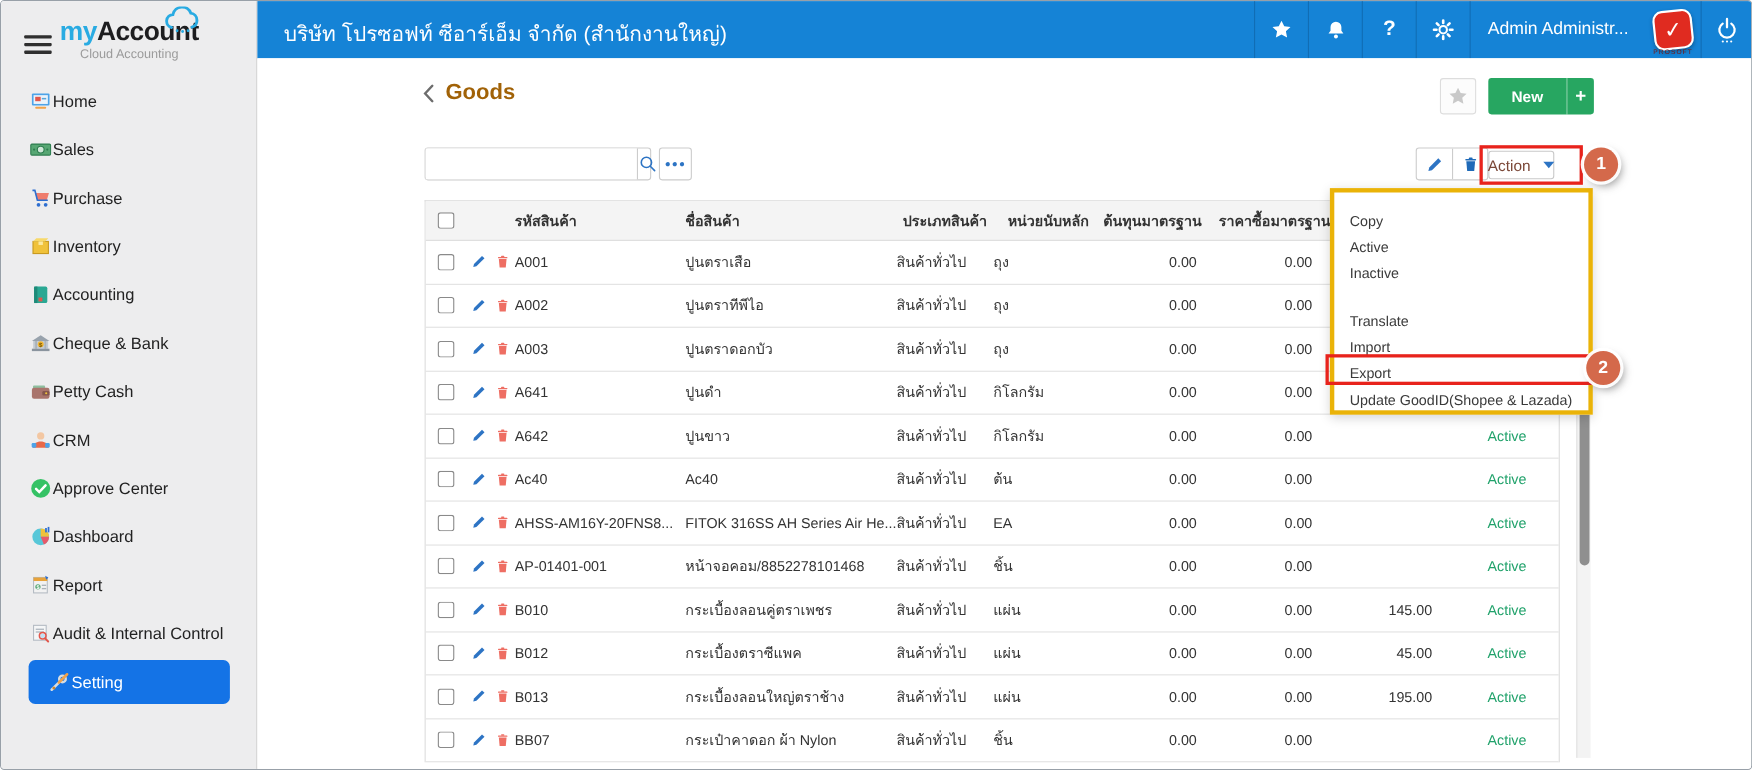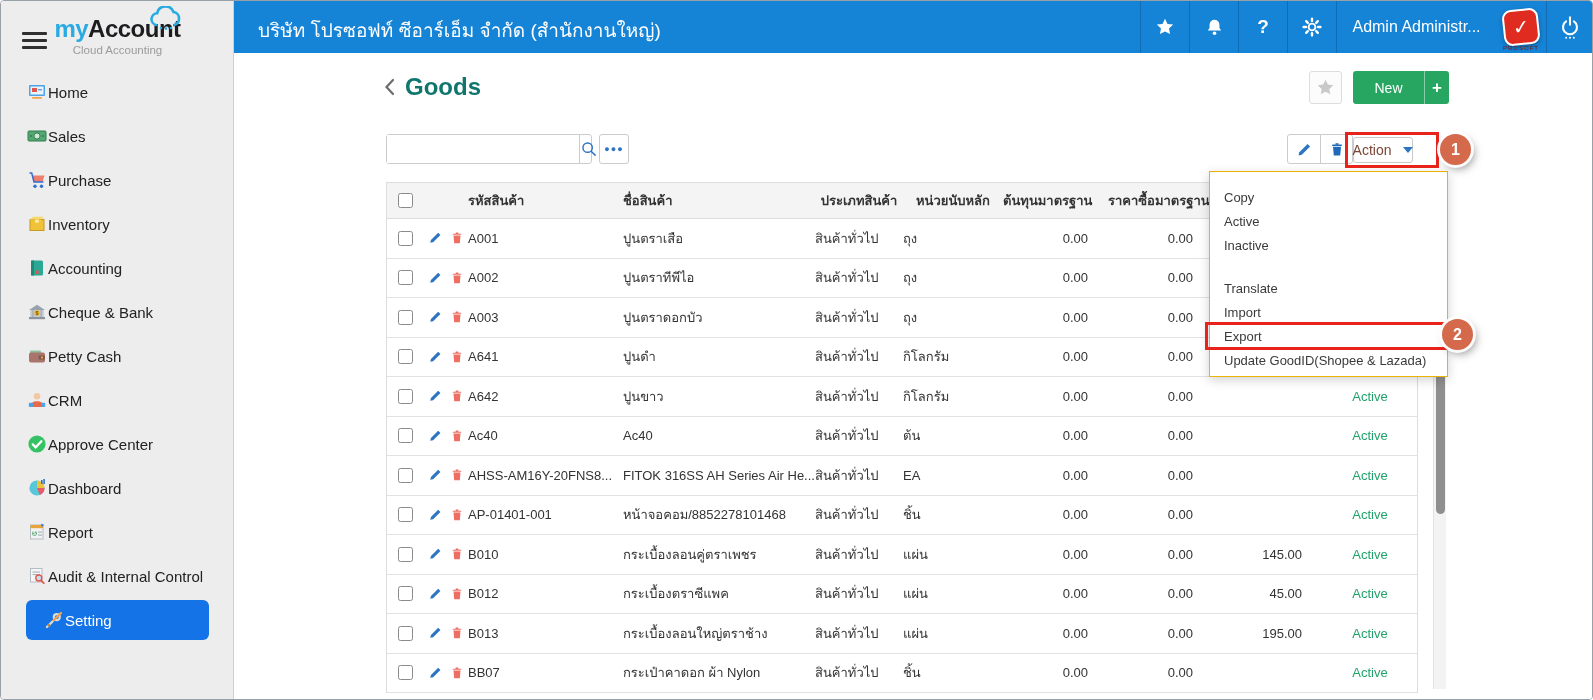--- a/index.html
+++ b/index.html
@@ -32,24 +32,24 @@
   .tb-logo { width:50px; border-left:none; position:relative; }
   .tb-power { width:46px; }
   .tb-help { font-size:19px; font-weight:700; color:#fff; }
   .plogo { width:36px; height:36px; background:#e02b20; border:2px solid #fff; border-radius:9px; transform:rotate(-6deg); display:flex; align-items:center; justify-content:center; box-shadow:0 2px 4px rgba(0,0,0,.3); }
   .plogo-check { color:#fff; font-size:20px; font-weight:700; }
   .plogo-cap { position:absolute; bottom:2px; left:0; right:0; text-align:center; font-size:6px; color:#7a1410; letter-spacing:1px; }
 
   
   .main { position:absolute; left:233px; top:52px; right:0; bottom:0; background:#fff; }
   .page-title { position:absolute; left:150px; top:20px; display:flex; align-items:center; gap:10px; }
-  .page-title .ttl { font-size:24px; font-weight:600; color:#0f766e; }
+  .page-title .ttl { font-size:20px; font-weight:600; color:#a16207; }
   .fav-btn { position:absolute; left:1075px; top:18px; width:33px; height:33px; background:#fcfcfc; border:1px solid #ddd; border-radius:3px; display:flex; align-items:center; justify-content:center; cursor:pointer; }
   .new-btn { position:absolute; left:1119px; top:18px; width:96px; height:33px; background:#27a661; border-radius:3px; color:#fff; display:flex; cursor:pointer; }
-  .new-main { width:71px; display:flex; align-items:center; justify-content:center; font-size:14px; font-weight:400; }
+  .new-main { width:71px; display:flex; align-items:center; justify-content:center; font-size:14px; font-weight:700; }
   .new-plus { width:25px; display:flex; align-items:center; justify-content:center; font-size:17px; font-weight:700; border-left:1px solid rgba(255,255,255,.45); }
 
   .search-group { position:absolute; left:152px; top:81px; width:206px; height:30px; border:1px solid #ccc; border-radius:3px; display:flex; background:#fff; }
   .search-input { flex:1; border:none; outline:none; padding:0 8px; font-size:13px; font-family:inherit; }
   .search-btn { width:30px; border-left:1px solid #ccc; display:flex; align-items:center; justify-content:center; cursor:pointer; }
   .dots-btn { position:absolute; left:365px; top:81px; width:30px; height:30px; border:1px solid #ccc; border-radius:3px; display:flex; align-items:center; justify-content:center; color:#2d74c4; font-size:9px; letter-spacing:1px; font-weight:700; cursor:pointer; background:#fff; }
 
   .editdel-group { position:absolute; left:1053px; top:81px; height:30px; display:flex; border:1px solid #ccc; border-radius:3px; overflow:hidden; background:#fff; }
   .editdel-group .tbn { width:32px; display:flex; align-items:center; justify-content:center; cursor:pointer; }
   .editdel-group .tbn + .tbn { border-left:1px solid #ccc; }
@@ -72,21 +72,21 @@
   .c-sale { padding-right:28px; }
   .c-status { text-align:center; color:#21a26b; }
   .h-center { text-align:center; }
   .h-right { text-align:right; }
 
   
   .vscroll { position:absolute; left:1199px; top:130px; width:13px; height:506px; background:#f3f3f3; border-left:1px solid #e2e2e2; z-index:5; }
   .vthumb { position:absolute; left:2px; top:11px; width:9px; height:320px; background:#8f8f8f; border-radius:5px; cursor:pointer; }
 
   
-  .dropdown { position:absolute; left:975px; top:118px; width:239px; height:206px; background:#fff; border:1px solid #eab308; box-shadow:0 3px 10px rgba(0,0,0,.18); z-index:50; padding-top:14px; }
+  .dropdown { position:absolute; left:975px; top:118px; width:239px; height:206px; background:#fff; border:4px solid #eab308; box-shadow:0 3px 10px rgba(0,0,0,.18); z-index:50; padding-top:14px; }
   .menu-item { height:24px; line-height:24px; padding-left:14px; font-size:13px; color:#3a3a3a; cursor:pointer; white-space:nowrap; }
   .menu-gap { height:19px; }
 
   
   .redbox { position:absolute; border:3px solid #e8231c; z-index:60; pointer-events:none; }
   .redbox1 { left:1111px; top:79px; width:94px; height:36px; }
   .redbox2 { left:971px; top:269px; width:243px; height:28px; }
   .stepbadge { position:absolute; width:31px; height:31px; border-radius:50%; background:#d4694b; color:#fff; font-size:16px; font-weight:700; display:flex; align-items:center; justify-content:center; z-index:70; box-shadow:0 0 0 3px rgba(255,255,255,.95), 3px 4px 8px rgba(70,70,70,.55); }
   .badge1 { left:1206px; top:81px; }
   .badge2 { left:1208px; top:266px; }

